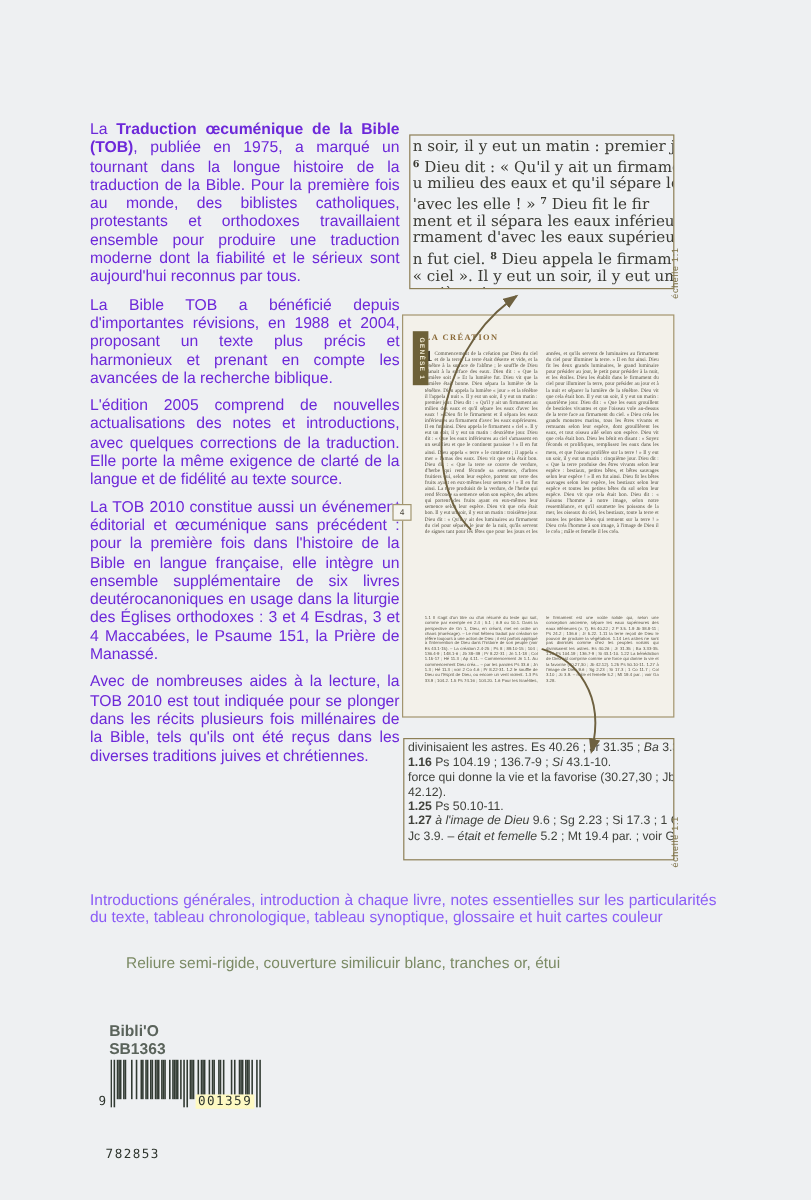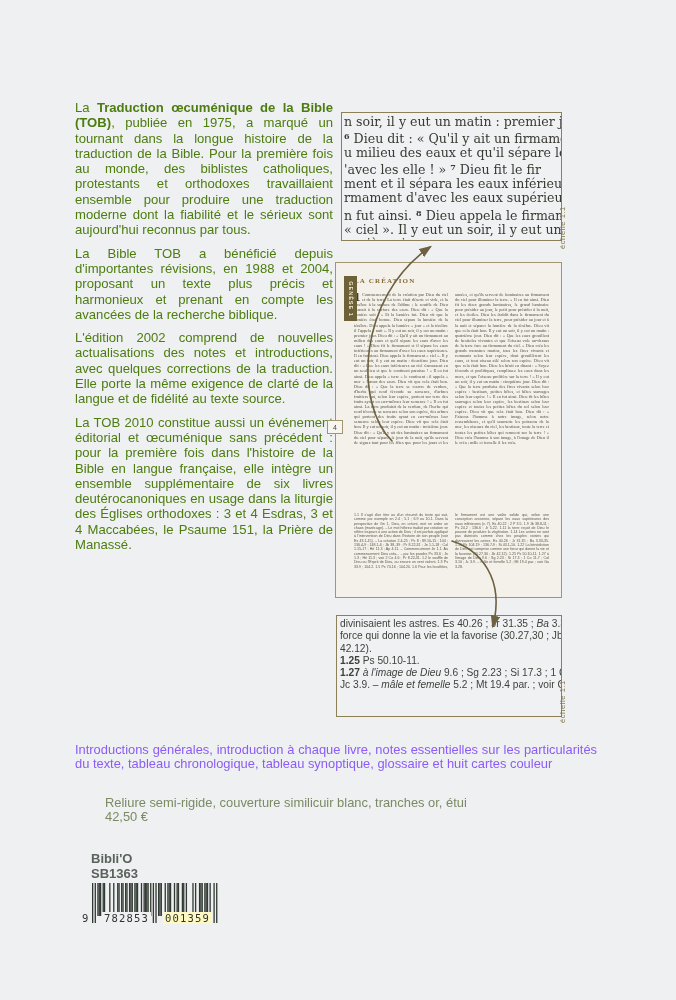--- a/index.html
+++ b/index.html
@@ -1,19 +1,19 @@
 <!DOCTYPE html>
 <html><head>
 <meta charset="utf-8">
 <style>
   html,body{margin:0;padding:0;background:#e7e9eb;}
   .cover{position:relative;width:676px;height:1000px;background:#eef0f2;overflow:hidden;
          font-family:"Liberation Sans",sans-serif;}
   
-  .blurb{position:absolute;left:75px;top:100px;width:258px;color:#4d7c0f;
+  .blurb{position:absolute;left:75px;top:100px;width:258px;color:#6d28d9;
          font-size:13.1px;line-height:15.3px;text-align:justify;}
   .blurb p{margin:0 0 8px 0;}
   .blurb strong{font-weight:bold;}
   
   .sample{position:absolute;border:1px solid #8d7f56;overflow:hidden;color:#3a3a33;
           background:#eff1f3;box-sizing:border-box;}
   .sample-top{left:341px;top:112px;width:221px;height:129px;
               font-family:"DejaVu Serif","Liberation Serif",serif;font-size:12.6px;}
   .sample-top .sline{white-space:nowrap;line-height:14.1px;}
   .sample-top .sample-lines{padding:2px 0 0 2px;}
@@ -57,86 +57,87 @@
                  font-size:12.9px;line-height:13.6px;margin-left:30px;}
   .publisher{position:absolute;left:91px;top:851px;color:#5a635b;font-weight:bold;
              font-size:13px;line-height:15px;}
   
   .barcode{position:absolute;left:80px;top:883px;width:160px;height:48px;}
   .barcode svg{position:absolute;left:12px;top:0;}
   .bc-digits{position:absolute;top:29px;left:0;font-family:"DejaVu Sans Mono",monospace;
              font-size:10.5px;color:#2e352e;height:13px;}
   .bc-digits span{position:absolute;top:0;}
   .bc-lead{left:2px;}
-  .bc-g1{left:22px;background:#eef0f2;padding:0 2px;letter-spacing:1.2px;}
+  .bc-g1{left:6px;background:#eef0f2;padding:0 2px;letter-spacing:1.2px;margin-top:44px;}
   .bc-g2{left:83px;background:#fef9c3;padding:0 2px;letter-spacing:1.2px;}
 </style>
 </head>
 <body>
 
 <div class="cover">
 
   <div class="blurb">
     <p><span>La </span><strong>Traduction œcuménique de la Bible (TOB)</strong><span>, publiée en 1975, a marqué un tournant dans la longue histoire de la traduction de la Bible. Pour la première fois au monde, des biblistes catholiques, protestants et orthodoxes travaillaient ensemble pour produire une traduction moderne dont la fiabilité et le sérieux sont aujourd'hui reconnus par tous.</span></p>
     <p>La Bible TOB a bénéficié depuis d'importantes révisions, en 1988 et 2004, proposant un texte plus précis et harmonieux et prenant en compte les avancées de la recherche biblique.</p>
-    <p>L'édition 2002 comprend de nouvelles actualisations des notes et introductions, avec quelques corrections de la traduction. Elle porte la même exigence de clarté de la langue et de fidélité au texte source.</p>
+    <p>L'édition 2005 comprend de nouvelles actualisations des notes et introductions, avec quelques corrections de la traduction. Elle porte la même exigence de clarté de la langue et de fidélité au texte source.</p>
     <p>La TOB 2010 constitue aussi un événement éditorial et œcuménique sans précédent : pour la première fois dans l'histoire de la Bible en langue française, elle intègre un ensemble supplémentaire de six livres deutérocanoniques en usage dans la liturgie des Églises orthodoxes : 3 et 4 Esdras, 3 et 4 Maccabées, le Psaume 151, la Prière de Manassé.</p>
+    <p>Avec de nombreuses aides à la lecture, la TOB 2010 est tout indiquée pour se plonger dans les récits plusieurs fois millénaires de la Bible, tels qu'ils ont été reçus dans les diverses traditions juives et chrétiennes.</p>
   </div>
 
   <div class="sample sample-top">
     <div class="sample-lines">
         <div class="sline"><span>n soir, il y eut un matin : premier jo</span></div>
         <div class="sline"><span class="sup">6</span><span> Dieu dit : « Qu'il y ait un firmame</span></div>
         <div class="sline"><span>u milieu des eaux et qu'il sépare les e</span></div>
         <div class="sline"><span>'avec les elle ! » </span><span class="sup">7</span><span> Dieu fit le fir</span></div>
         <div class="sline"><span>ment et il sépara les eaux inférieures</span></div>
         <div class="sline"><span>rmament d'avec les eaux supérieure</span></div>
-        <div class="sline"><span>n fut ainsi. </span><span class="sup">8</span><span> Dieu appela le firmam</span></div>
+        <div class="sline"><span>n fut ciel. </span><span class="sup">8</span><span> Dieu appela le firmam</span></div>
         <div class="sline"><span>« ciel ». Il y eut un soir, il y eut un mat</span></div>
         <div class="sline"><span>euxième jour.</span></div>
       </div>
   </div>
   <div class="scale-label scale-top">échelle 1:1</div>
 
   <div class="minipage">
     <div class="tab">
         <span>GENÈSE 1</span>
       </div>
     <div class="margin-marker">4</div>
     <div class="page-heading">LA CRÉATION</div>
     <div class="page-cols"><span class="dropcap">1</span><span>Commencement de la création par Dieu du ciel et de la terre. La terre était déserte et vide, et la ténèbre à la surface de l'abîme ; le souffle de Dieu planait à la surface des eaux. Dieu dit : « Que la lumière soit ! » Et la lumière fut. Dieu vit que la lumière était bonne. Dieu sépara la lumière de la ténèbre. Dieu appela la lumière « jour » et la ténèbre il l'appela « nuit ». Il y eut un soir, il y eut un matin : premier jour. Dieu dit : « Qu'il y ait un firmament au milieu des eaux et qu'il sépare les eaux d'avec les eaux ! » Dieu fit le firmament et il sépara les eaux inférieures au firmament d'avec les eaux supérieures. Il en fut ainsi. Dieu appela le firmament « ciel ». Il y eut un soir, il y eut un matin : deuxième jour. Dieu dit : « Que les eaux inférieures au ciel s'amassent en un seul lieu et que le continent paraisse ! » Il en fut ainsi. Dieu appela « terre » le continent ; il appela « mer » l'amas des eaux. Dieu vit que cela était bon. Dieu dit : « Que la terre se couvre de verdure, d'herbe qui rend féconde sa semence, d'arbres fruitiers qui, selon leur espèce, portent sur terre des fruits ayant en eux-mêmes leur semence ! » Il en fut ainsi. La terre produisit de la verdure, de l'herbe qui rend féconde sa semence selon son espèce, des arbres qui portent des fruits ayant en eux-mêmes leur semence selon leur espèce. Dieu vit que cela était bon. Il y eut un soir, il y eut un matin : troisième jour. Dieu dit : « Qu'il y ait des luminaires au firmament du ciel pour séparer le jour de la nuit, qu'ils servent de signes tant pour les fêtes que pour les jours et les années, et qu'ils servent de luminaires au firmament du ciel pour illuminer la terre. » Il en fut ainsi. Dieu fit les deux grands luminaires, le grand luminaire pour présider au jour, le petit pour présider à la nuit, et les étoiles. Dieu les établit dans le firmament du ciel pour illuminer la terre, pour présider au jour et à la nuit et séparer la lumière de la ténèbre. Dieu vit que cela était bon. Il y eut un soir, il y eut un matin : quatrième jour. Dieu dit : « Que les eaux grouillent de bestioles vivantes et que l'oiseau vole au-dessus de la terre face au firmament du ciel. » Dieu créa les grands monstres marins, tous les êtres vivants et remuants selon leur espèce, dont grouillèrent les eaux, et tout oiseau ailé selon son espèce. Dieu vit que cela était bon. Dieu les bénit en disant : « Soyez féconds et prolifiques, remplissez les eaux dans les mers, et que l'oiseau prolifère sur la terre ! » Il y eut un soir, il y eut un matin : cinquième jour. Dieu dit : « Que la terre produise des êtres vivants selon leur espèce : bestiaux, petites bêtes, et bêtes sauvages selon leur espèce ! » Il en fut ainsi. Dieu fit les bêtes sauvages selon leur espèce, les bestiaux selon leur espèce et toutes les petites bêtes du sol selon leur espèce. Dieu vit que cela était bon. Dieu dit : « Faisons l'homme à notre image, selon notre ressemblance, et qu'il soumette les poissons de la mer, les oiseaux du ciel, les bestiaux, toute la terre et toutes les petites bêtes qui remuent sur la terre ! » Dieu créa l'homme à son image, à l'image de Dieu il le créa ; mâle et femelle il les créa.</span></div>
     <div class="page-notes">1.1 Il s'agit d'un titre ou d'un résumé du texte qui suit, comme par exemple en 2.4 ; 5.1 ; 6.9 ou 10.1. Dans la perspective de Gn 1, Dieu, en créant, met en ordre un chaos (marécage). – Le mot hébreu traduit par création se réfère toujours à une action de Dieu ; il est parfois appliqué à l'intervention de Dieu dans l'histoire de son peuple (voir Es 43.1-15). – La création 2.4-25 ; Ps 8 ; 89.10-15 ; 104 ; 136.4-9 ; 148.1-6 ; Jb 38–39 ; Pr 8.22-31 ; Jn 1.1-18 ; Col 1.15-17 ; Hé 11.3 ; Ap 4.11. – Commencement Jn 1.1. Au commencement Dieu créa... – par les paroles Ps 33.6 ; Jn 1.3 ; Hé 11.3 ; voir 2 Co 4.6 ; Pr 8.22-31. 1.2 le souffle de Dieu ou l'Esprit de Dieu, ou encore un vent violent. 1.3 Ps 33.9 ; 104.2. 1.5 Ps 74.16 ; 104.20. 1.6 Pour les Israélites, le firmament est une voûte solide qui, selon une conception ancienne, sépare les eaux supérieures des eaux inférieures (v. 7). Es 40.22 ; 2 P 3.5. 1.9 Jb 38.8-11 ; Ps 24.2 ; 136.6 ; Jr 5.22. 1.11 la terre reçoit de Dieu le pouvoir de produire la végétation. 1.14 Les astres ne sont pas divinisés comme chez les peuples voisins qui divinisaient les astres. Es 40.26 ; Jr 31.35 ; Ba 3.33-35. 1.16 Ps 104.19 ; 136.7-9 ; Si 43.1-10. 1.22 La bénédiction de Dieu est comprise comme une force qui donne la vie et la favorise (30.27,30 ; Jb 42.12). 1.25 Ps 50.10-11. 1.27 à l'image de Dieu 9.6 ; Sg 2.23 ; Si 17.3 ; 1 Co 11.7 ; Col 3.10 ; Jc 3.9. – mâle et femelle 5.2 ; Mt 19.4 par. ; voir Ga 3.28.</div>
   </div>
 
   <div class="sample sample-notes">
     <div class="sample-lines">
         <div class="sline"><span>divinisaient les astres. Es 40.26 ; Jr 31.35 ; </span><span class="ital">Ba</span><span> 3.33-</span></div>
+        <div class="sline"><span class="bold">1.16</span><span>  Ps 104.19 ; 136.7-9 ; </span><span class="ital">Si</span><span> 43.1-10.</span></div>
         <div class="sline"><span>force qui donne la vie et la favorise (30.27,30 ; Jb</span></div>
         <div class="sline"><span>42.12).</span></div>
         <div class="sline"><span class="bold">1.25</span><span>  Ps 50.10-11.</span></div>
         <div class="sline"><span class="bold">1.27</span><span>  </span><span class="ital">à l'image de Dieu</span><span> 9.6 ; Sg 2.23 ; Si 17.3 ; 1 Co 11.7 ; Co</span></div>
-        <div class="sline"><span>Jc 3.9. – </span><span class="ital">mâle et femelle</span><span> 5.2 ; Mt 19.4 par. ; voir Ga 3.</span></div>
+        <div class="sline"><span>Jc 3.9. – </span><span class="ital">était et femelle</span><span> 5.2 ; Mt 19.4 par. ; voir Ga 3.</span></div>
       </div>
   </div>
   <div class="scale-label scale-bottom">échelle 1:1</div>
 
   <svg class="arrows" width="676" height="1000" viewBox="0 0 676 1000">
     <defs>
       <marker id="ah" markerWidth="9" markerHeight="8" refX="6.5" refY="3" orient="auto">
         <path d="M0,0 L8,3 L0,6 z" fill="#6e6140"></path>
       </marker>
     </defs>
     <path d="M392,441 C354,404 357,298 430,247" fill="none" stroke="#6e6140" stroke-width="1.6" stroke-linecap="round" marker-end="url(#ah)"></path>
     <path d="M452,541 C480,550 505,578 493,626" fill="none" stroke="#6e6140" stroke-width="1.6" stroke-linecap="round" marker-end="url(#ah)"></path>
   </svg>
 
   <div class="features">Introductions générales, introduction à chaque livre, notes essentielles sur les particularités du texte, tableau chronologique, tableau synoptique, glossaire et huit cartes couleur</div>
   <div class="binding-block">
     <div>Reliure semi-rigide, couverture similicuir blanc, tranches or, étui</div>
-    <div>42,50 €</div>
   </div>
 
   <div class="publisher">
     <div>Bibli'O</div>
     <div>SB1363</div>
   </div>
 
   <div class="barcode">
     <svg id="barcode-bars" width="126" height="40">
         <rect x="0.00" y="0" width="1.32" height="40" fill="#323b33"></rect>

